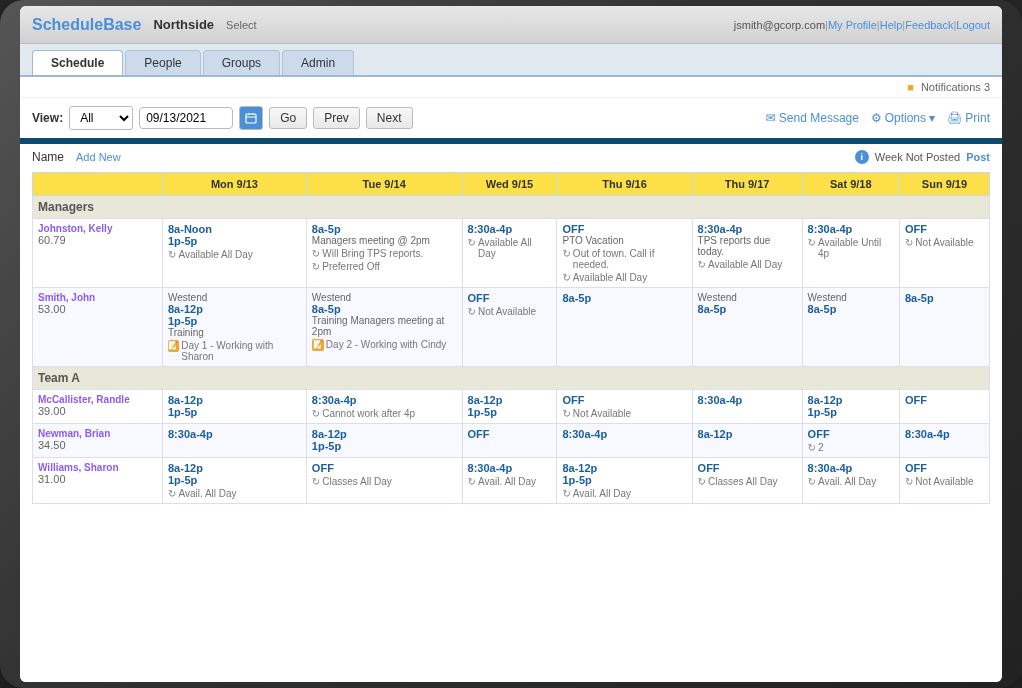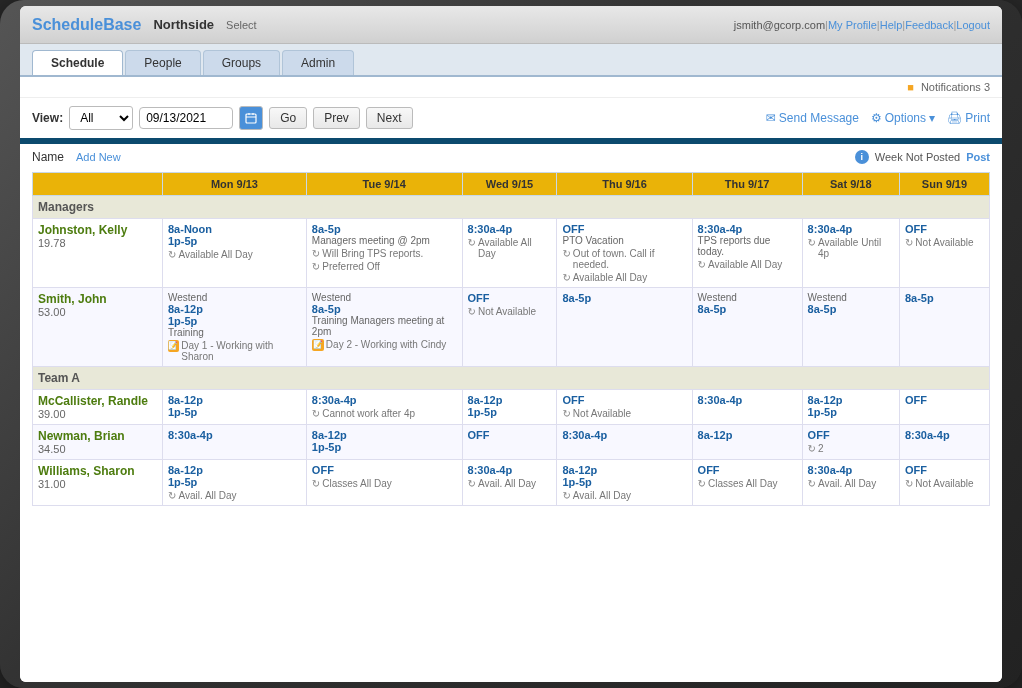--- a/index.html
+++ b/index.html
@@ -208,21 +208,21 @@
       font-weight: bold;
     }
     .post-link { color: #4a90d9; cursor: pointer; font-weight: bold; }
     .add-new-link { color: #4a90d9; cursor: pointer; font-size: 11px; }
     table.schedule {
       width: 100%;
       border-collapse: collapse;
       font-size: 11px;
     }
     table.schedule th {
-      background: #eab308;
+      background: #fde047;
       border: 1px solid #c8d8e8;
       padding: 5px 6px;
       text-align: center;
       font-size: 11px;
       color: #333;
       white-space: nowrap;
     }
     table.schedule th.name-col {
       text-align: left;
       width: 130px;
@@ -238,24 +238,24 @@
       vertical-align: top;
     }
     .section-header td {
       background: #e8e8d8;
       font-weight: bold;
       color: #555;
       padding: 4px 6px;
       font-size: 12px;
     }
     .person-name {
-      color: #4d7c0f;
+      color: #8b5cf6;
       cursor: pointer;
       font-weight: bold;
-      font-size: 12px;
+      font-size: 10px;
     }
     .person-hours {
       color: #666;
       font-size: 11px;
     }
     .shift-time {
       color: #1a5fa0;
       font-weight: bold;
       font-size: 11px;
     }
@@ -398,21 +398,21 @@
           </thead>
           <tbody>
 
             <tr class="section-header">
               <td colspan="8">Managers</td>
             </tr>
 
             <tr class="row-normal">
               <td class="name-cell">
                 <div class="person-name">Johnston, Kelly</div>
-                <div class="person-hours">19.78</div>
+                <div class="person-hours">60.79</div>
               </td>
               <td>
                 <div class="shift-time">8a-Noon</div>
                 <div class="shift-time">1p-5p</div>
                 <div class="avail-text"><span class="refresh-icon">↻</span> Available All Day</div>
               </td>
               <td>
                 <div class="shift-time">8a-5p</div>
                 <div class="shift-note">Managers meeting @ 2pm</div>
                 <div class="avail-text"><span class="refresh-icon">↻</span> Will Bring TPS reports.</div>

